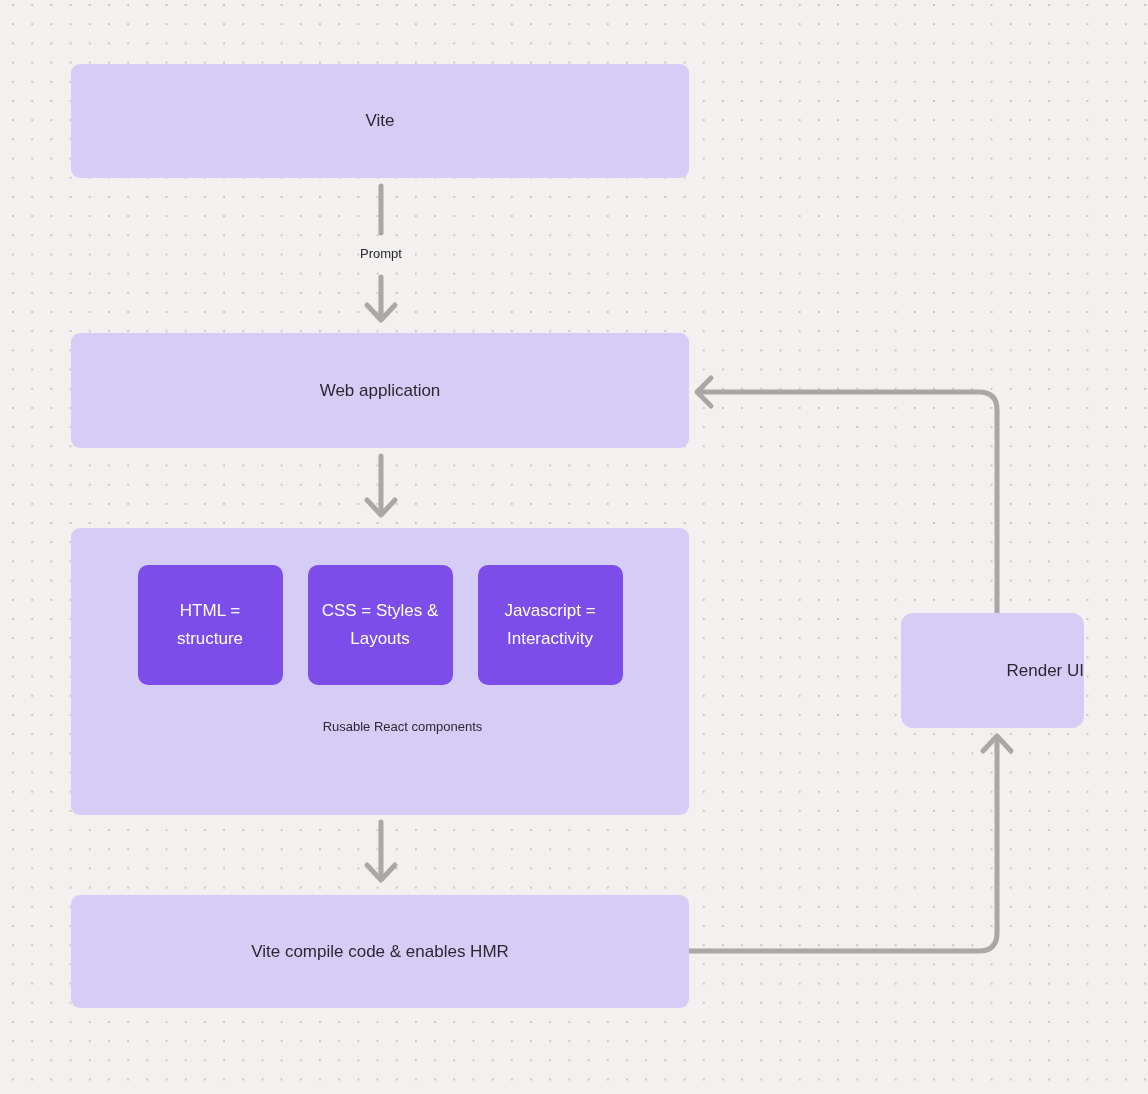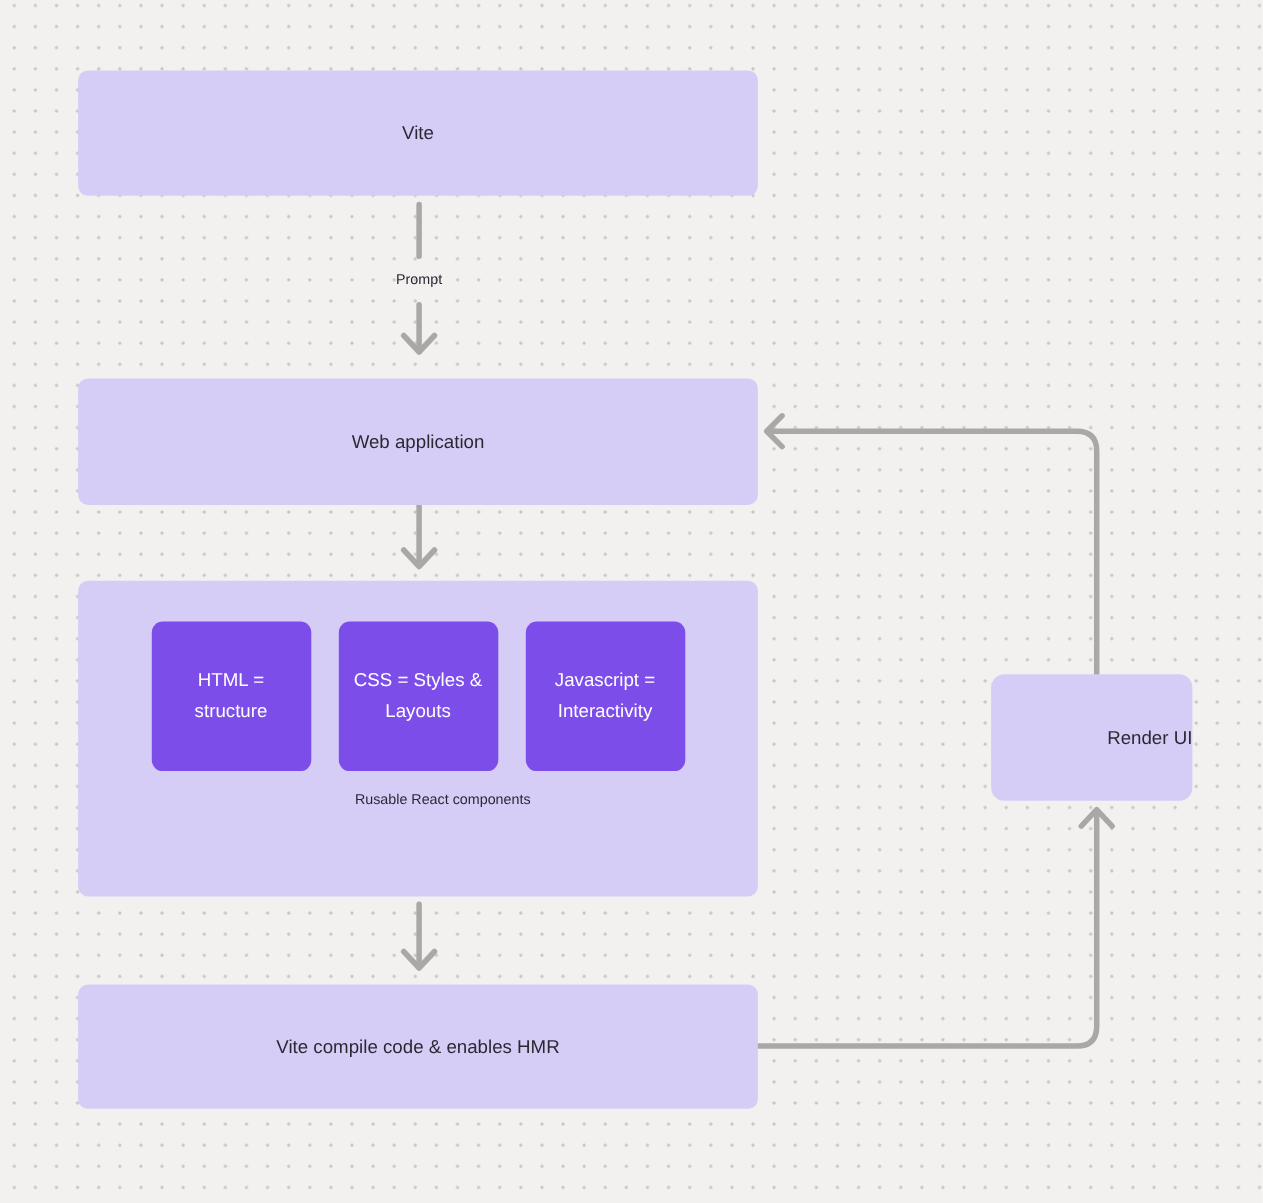--- a/index.html
+++ b/index.html
@@ -39,37 +39,37 @@
     box-sizing: border-box;
   }
   .node-light {
     background: #d6cdf6;
     border-radius: 9px;
     font-size: 17px;
     font-weight: 500;
     color: #2b2833;
   }
   .node-user      { left: 71px;  top: 64px;  width: 618px; height: 114px; }
-  .node-webapp    { left: 71px;  top: 333px; width: 618px; height: 115px; margin-top: 11px; }
+  .node-webapp    { left: 71px;  top: 333px; width: 618px; height: 115px; }
   .node-container { left: 71px;  top: 528px; width: 618px; height: 287px; }
   .node-vite      { left: 71px;  top: 895px; width: 618px; height: 113px; text-align: center; }
   .node-render    { left: 901px; top: 613px; width: 183px; height: 115px; border-radius: 12px; justify-content: flex-end; }
 
   .child-row {
     position: absolute;
     left: 0;
     right: 0;
     top: 37px;
     display: flex;
     justify-content: center;
     gap: 25px;
   }
   .node-dark {
     width: 145px;
-    height: 136px;
+    height: 120px;
     background: #7c4de8;
     border-radius: 10px;
     color: #ffffff;
     font-size: 17px;
     font-weight: 500;
     line-height: 28px;
     display: flex;
     align-items: center;
     justify-content: center;
     text-align: center;

